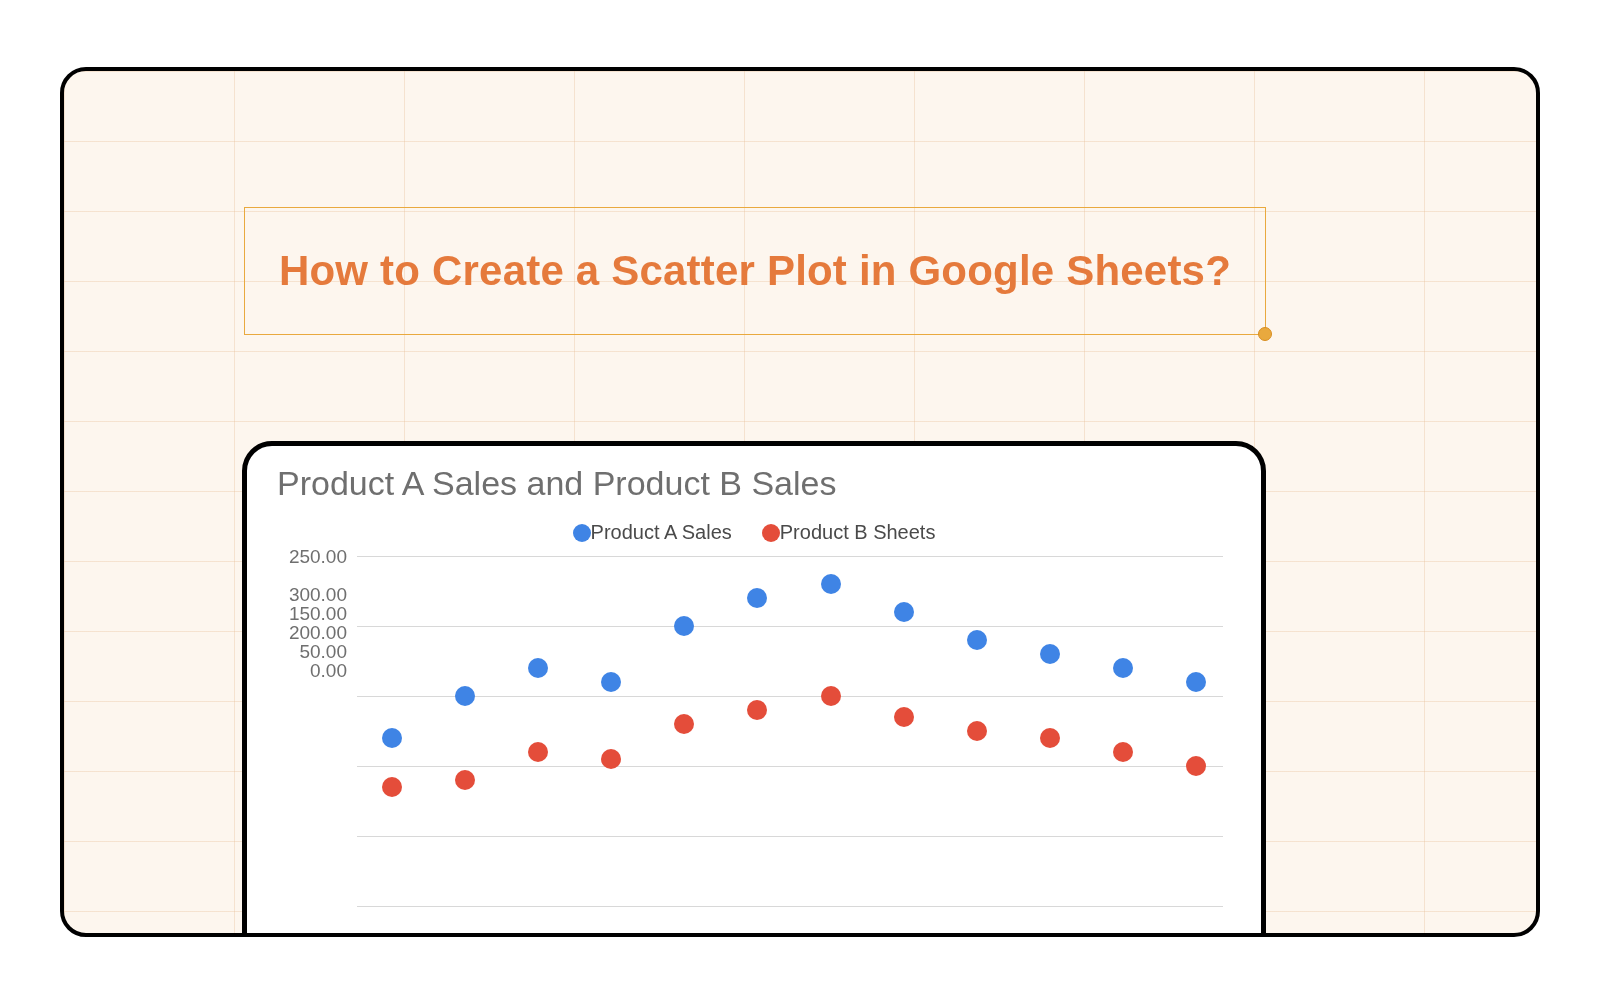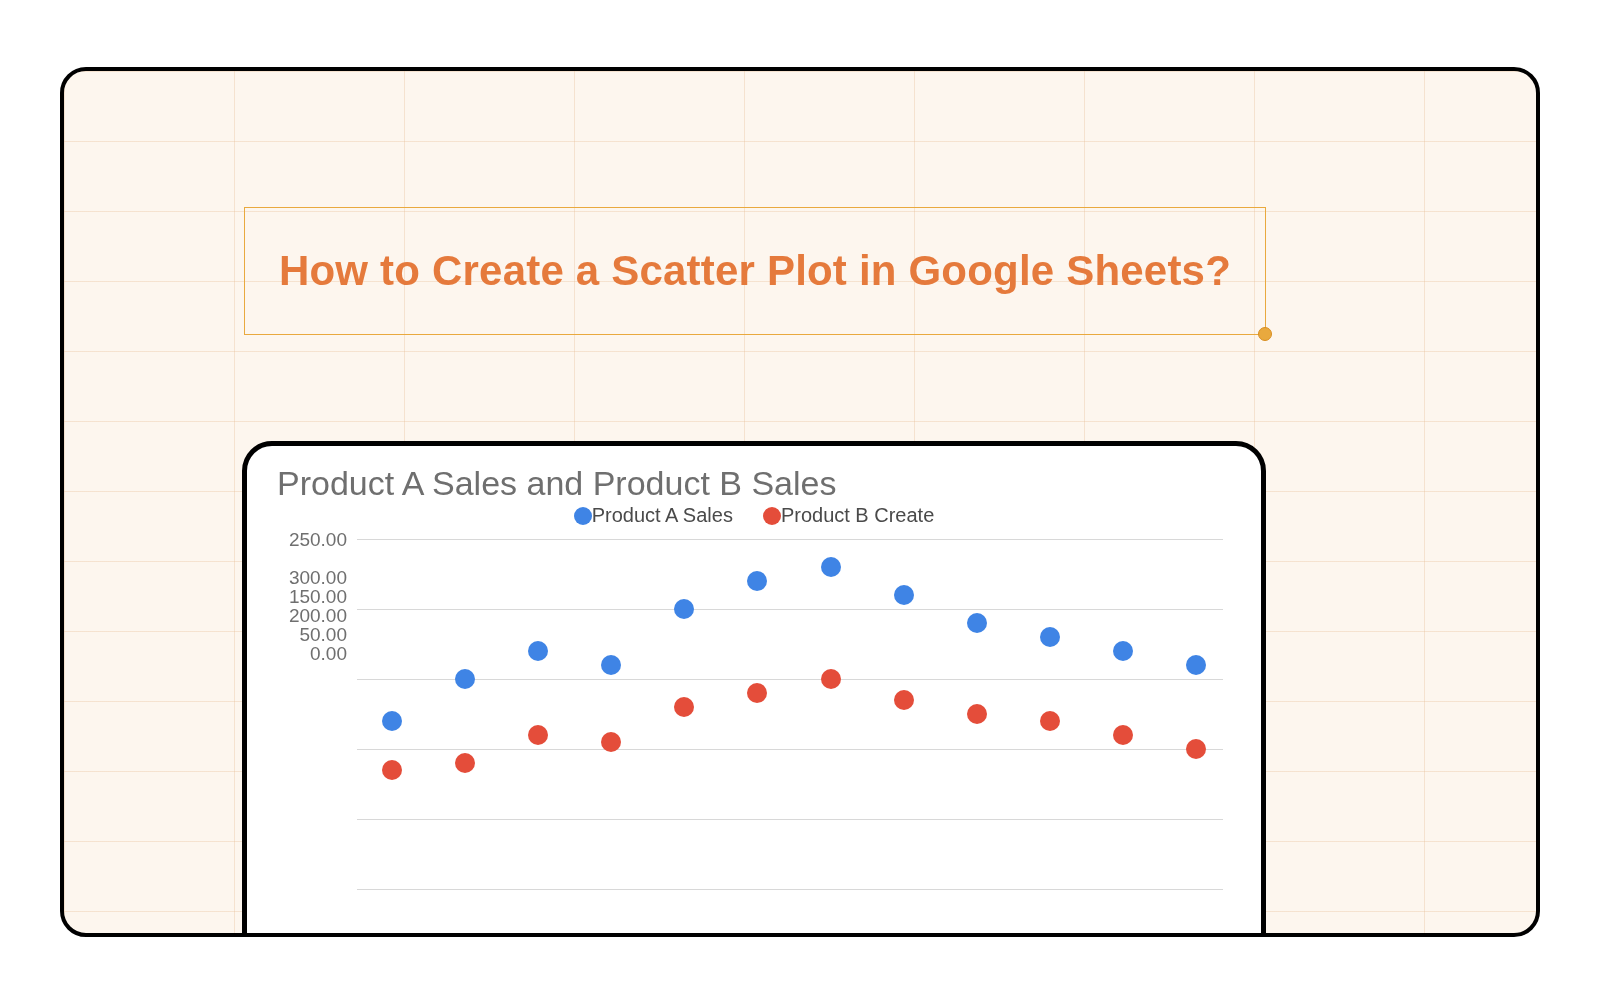--- a/index.html
+++ b/index.html
@@ -73,21 +73,21 @@
     border-top-left-radius: 30px;
     border-top-right-radius: 30px;
     background: #fff;
     overflow: hidden;
     padding: 18px 30px 10px 30px;
   }
   .chart-title {
     font-size: 34px;
     color: #6f6f6f;
     font-weight: 400;
-    margin-bottom: 1px;
+    margin-bottom: 18px;
   }
   .legend-row {
     display: flex;
     align-items: center;
     justify-content: center;
     gap: 30px;
     font-size: 20px;
     color: #4a4a4a;
     margin-bottom: 12px;
   }
@@ -143,21 +143,21 @@
   <div class="chart-frame">
     <div class="chart-title">Product A Sales and Product B Sales</div>
 
     <div class="legend-row">
       <div class="legend-item">
         <span class="legend-dot" style="background:#3f84e5"></span>
         <span>Product A Sales</span>
       </div>
       <div class="legend-item">
         <span class="legend-dot" style="background:#e44d3a"></span>
-        <span>Product B Create</span>
+        <span>Product B Sheets</span>
       </div>
     </div>
 
     <div class="plot-wrap">
       <div class="y-axis" id="y-axis">
           <span>250.00</span>
           <span>300.00</span>
           <span>150.00</span>
           <span>200.00</span>
           <span>50.00</span>

